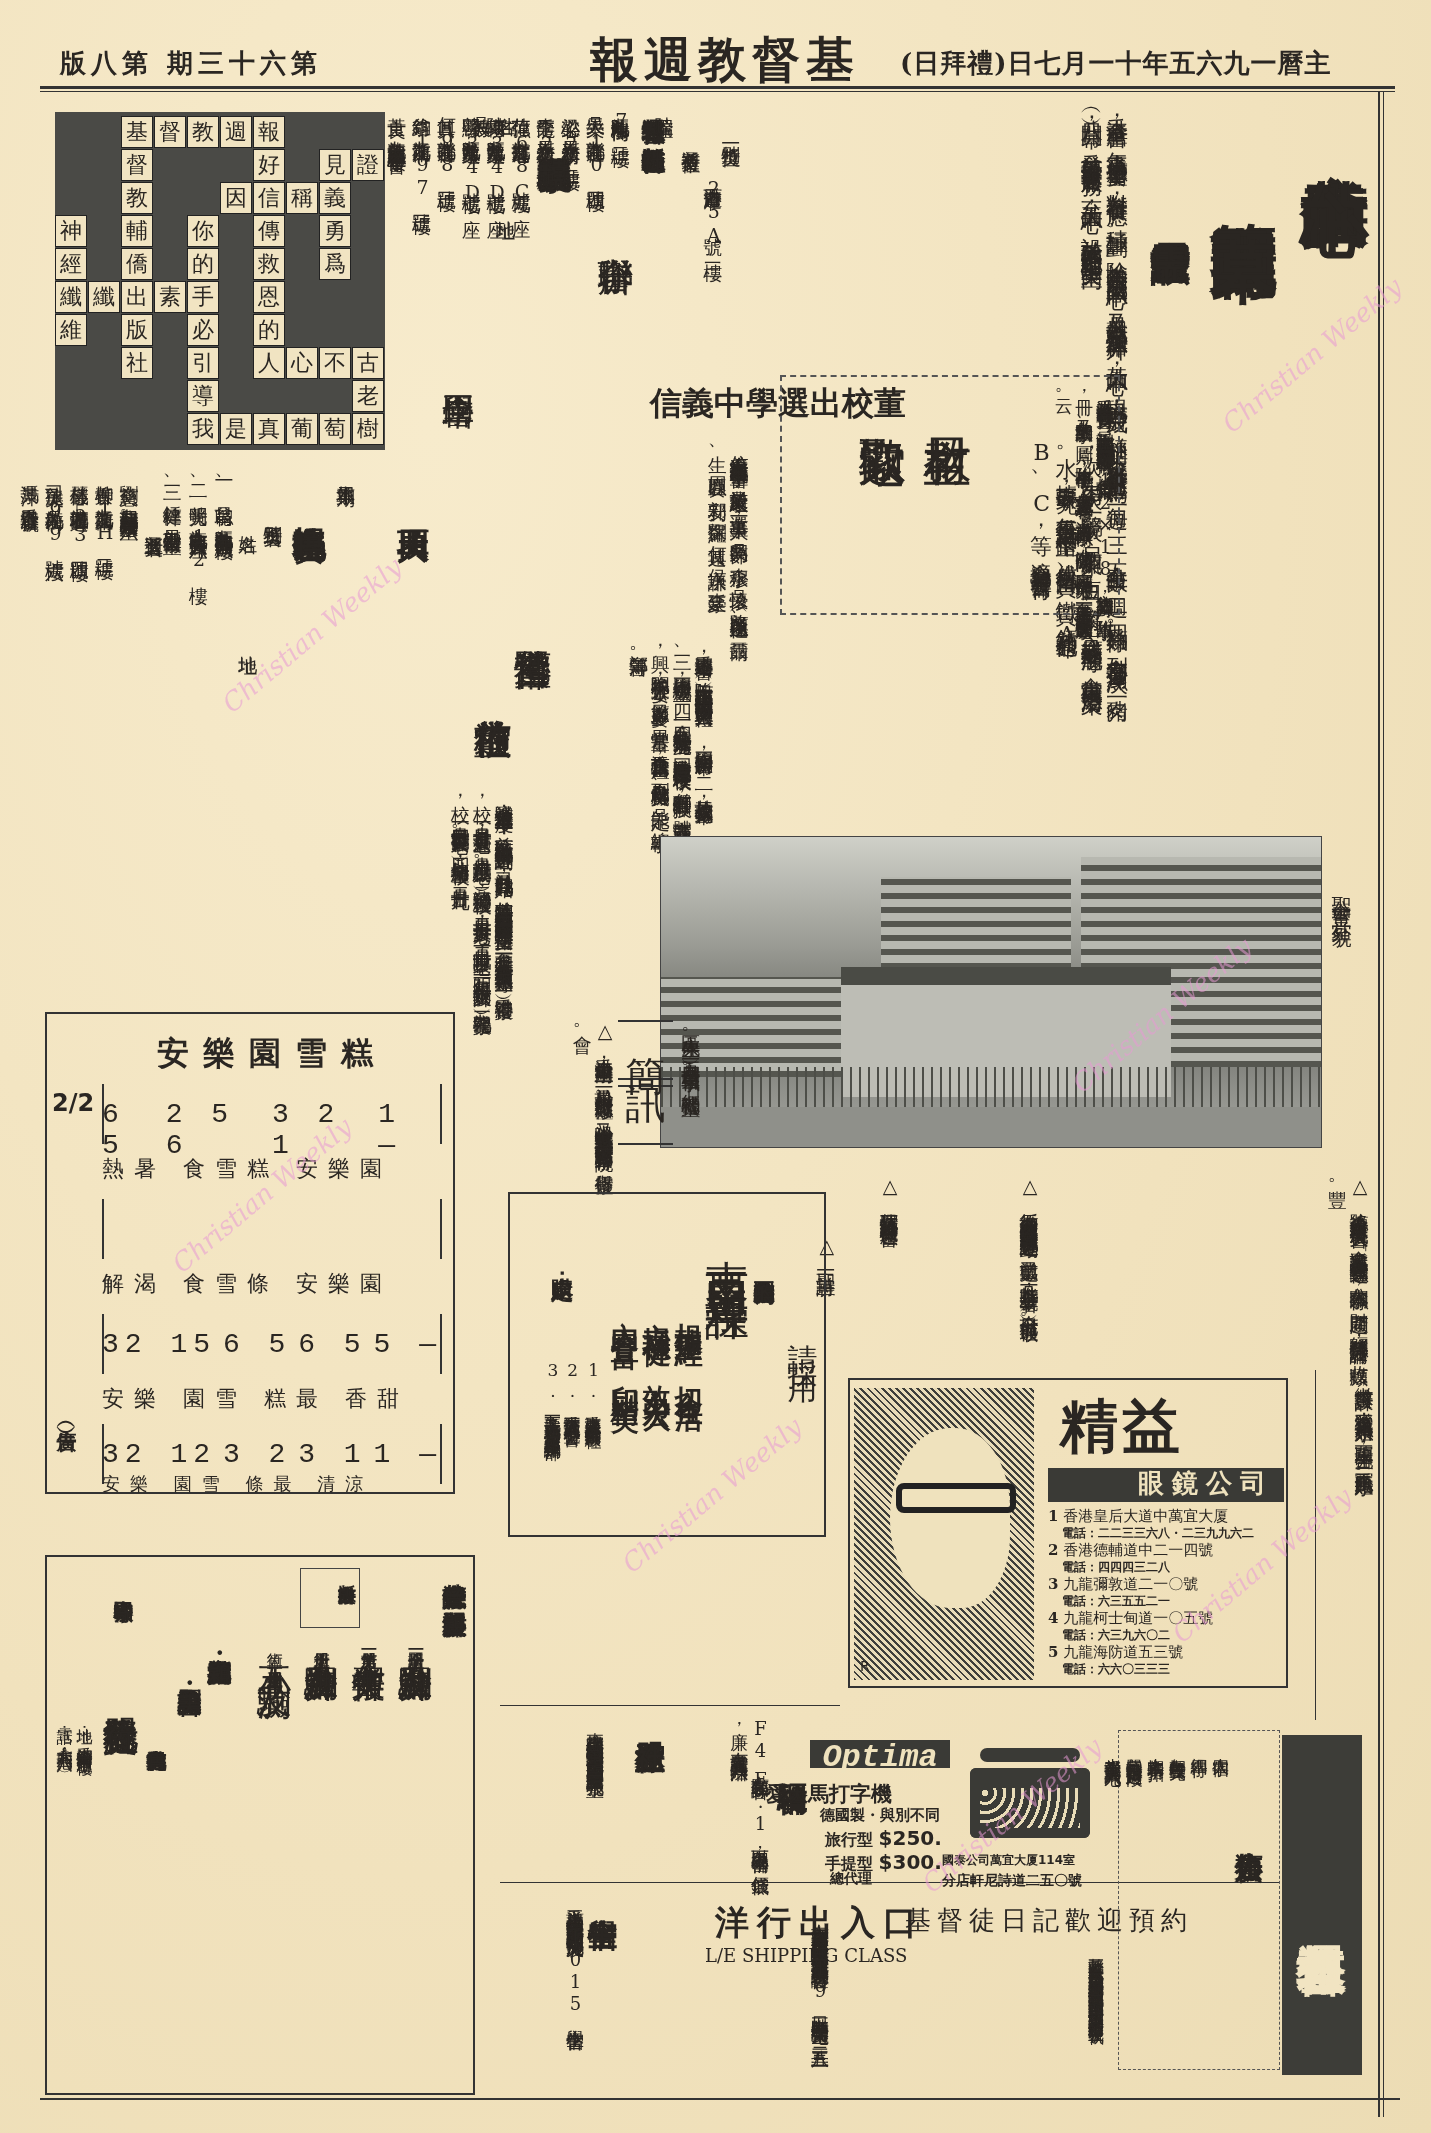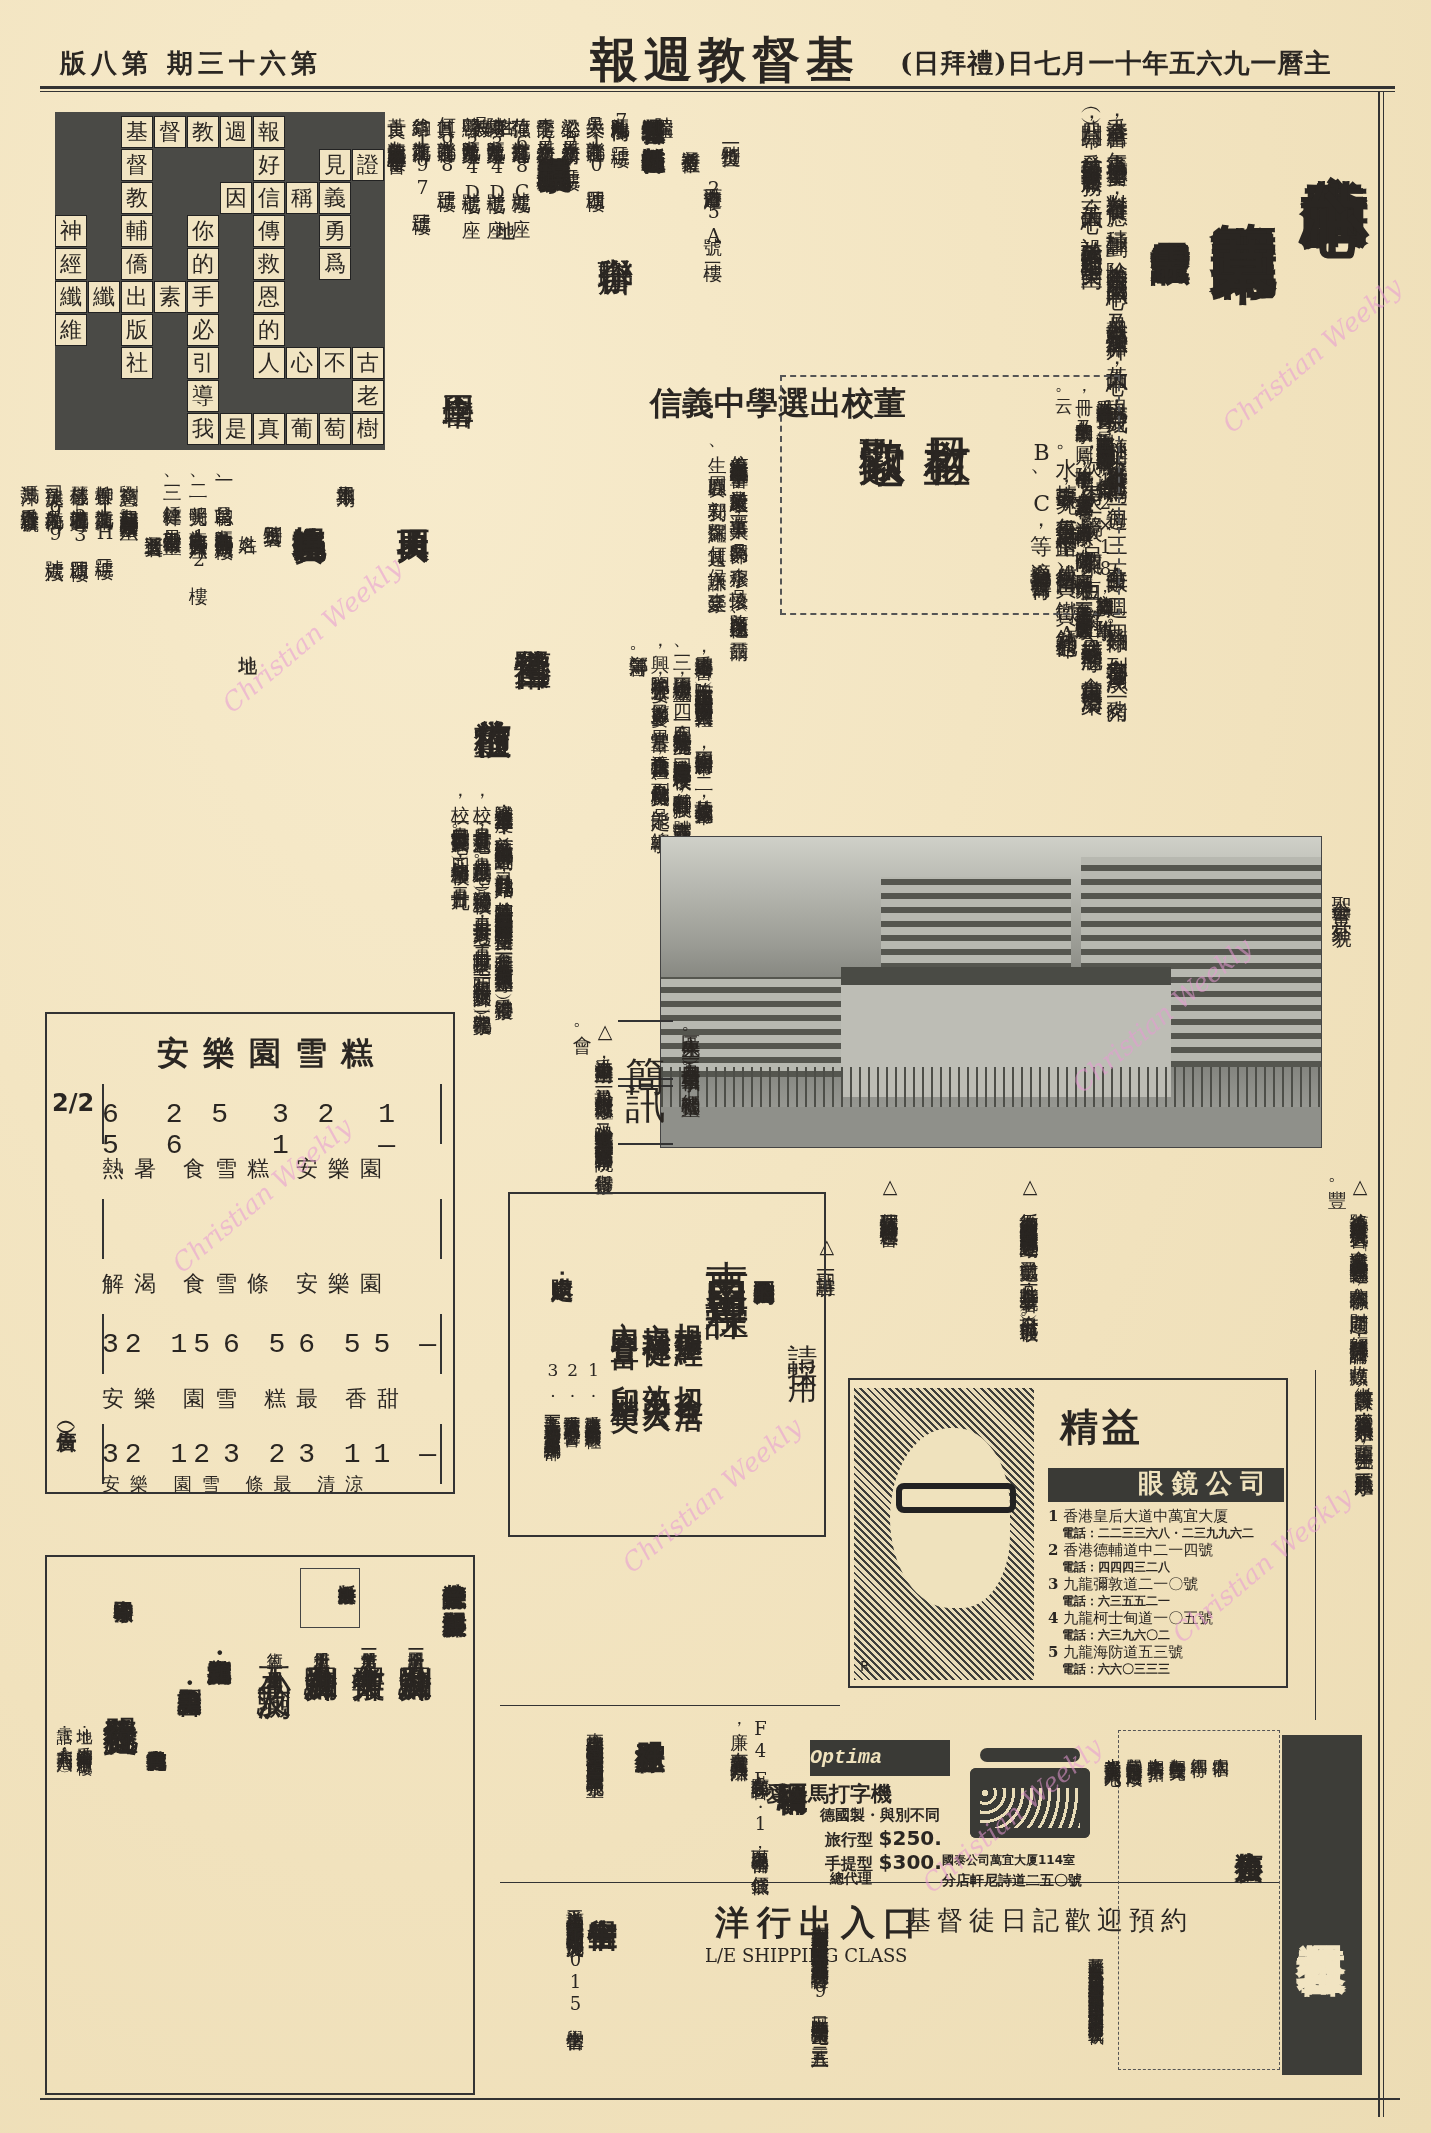--- a/index.html
+++ b/index.html
@@ -251,21 +251,21 @@
   <div class="abs v small" style="left:583px;top:1360px;height:170px;font-size:17px">1.香港上亞厘畢道二號基督教輔僑出版社</div>
   <div class="abs v small" style="left:562px;top:1360px;height:170px;font-size:17px">2.香港於仁大厦地下一四一號聖書公會</div>
   <div class="abs v small" style="left:520px;top:1360px;width:42px;height:170px;font-size:17px">3.九龍太子道一九一號馬禮遜會所三〇一室東南亞主日學課程編輯部</div>
 
   <div class="ad-optics">
     <div class="face">
       <div class="skin"></div>
         <div class="glasses"></div>
       <div class="abs" style="left:6px;bottom:6px;font-size:14px;font-family:'DejaVu Sans',sans-serif">R</div>
     </div>
-    <div class="abs hd" style="left:210px;top:22px;font-size:38px;letter-spacing:4px">精益</div>
+    <div class="abs hd" style="left:210px;top:8px;font-size:58px;letter-spacing:4px">精益</div>
     <div class="brandbar" style="left:198px;top:88px;width:236px;height:34px;font-size:26px;letter-spacing:8px;text-align:right;padding-right:10px;line-height:34px">眼鏡公司</div>
     <div class="abs" style="left:198px;top:128px;width:236px;font-size:15px;line-height:17px">
       <div><b>1</b> <span>香港皇后大道中萬宜大厦</span></div>
       <div style="padding-left:14px;font-size:12px;font-weight:bold">電話：二二三三六八・二三九九六二</div>
       <div><b>2</b> <span>香港德輔道中二一四號</span></div>
       <div style="padding-left:14px;font-size:12px;font-weight:bold">電話：四四四三二八</div>
       <div><b>3</b> <span>九龍彌敦道二一〇號</span></div>
       <div style="padding-left:14px;font-size:12px;font-weight:bold">電話：六三五五二一</div>
       <div><b>4</b> <span>九龍柯士甸道一〇五號</span></div>
       <div style="padding-left:14px;font-size:12px;font-weight:bold">電話：六三九六〇二</div>
@@ -301,21 +301,21 @@
   <div class="abs v hd" style="left:605px;top:1718px;width:62px;height:150px;font-size:30px">立生潔淨服務社</div>
   <div class="abs v small" style="left:490px;top:1718px;width:115px;height:155px;font-size:18px">專接寫字樓住宅學校社團機構打臘抹窗及潔淨工作按月包工更廉如蒙賜顧電召即登門接洽電話六三三二〇九張子堅</div>
 
   <div class="abs hd" style="left:715px;top:1900px;font-size:34px;letter-spacing:8px;direction:rtl">洋行出入口</div>
   <div class="abs" style="left:705px;top:1945px;font-size:18px;font-family:'DejaVu Serif',serif">L/E SHIPPING CLASS</div>
   <div class="abs v small" style="left:630px;top:1910px;width:200px;height:180px;font-size:18px">女青年會主辦由實務人仕授全套出入口船務文件銀行實買單等各種手續造就文員兩月速成可升讀貿易班考證書19日五時半中區開課招男女生電：二三八五三三</div>
 
   <div class="abs v hd" style="left:585px;top:1895px;font-size:30px">學生宿舍</div>
   <div class="abs v small" style="left:490px;top:1895px;width:95px;height:195px;font-size:18px">爲工讀學生及遠居僑生解決膳宿凡俱申請函及路詢人函九龍旺角先施大厦1015學生宿舍啓</div>
 
-  <div class="brandbar" style="left:810px;top:1740px;width:140px;height:36px;font-size:20px;font-style:italic;line-height:36px">Optima</div>
+  <div class="brandbar" style="left:810px;top:1740px;width:140px;height:28px;font-size:32px;font-style:italic;text-align:center;line-height:36px">Optima</div>
   <div class="abs hd" style="left:766px;top:1780px;font-size:21px">愛天馬打字機</div>
   <div class="abs" style="left:820px;top:1806px;font-size:15px;font-weight:bold">德國製・與別不同</div>
   <div class="abs hd" style="left:825px;top:1826px;font-size:16px"><span>旅行型</span> <span style="font-size:20px">$250.</span></div>
   <div class="abs hd" style="left:825px;top:1850px;font-size:16px"><span>手提型</span> <span style="font-size:20px">$300.</span></div>
   <div class="abs hd" style="left:830px;top:1870px;font-size:14px">總代理</div>
   <div class="typewriter">
     <div class="tw-roll"></div>
       <div class="tw-body"></div>
       <div class="tw-keys"></div>
   </div>

